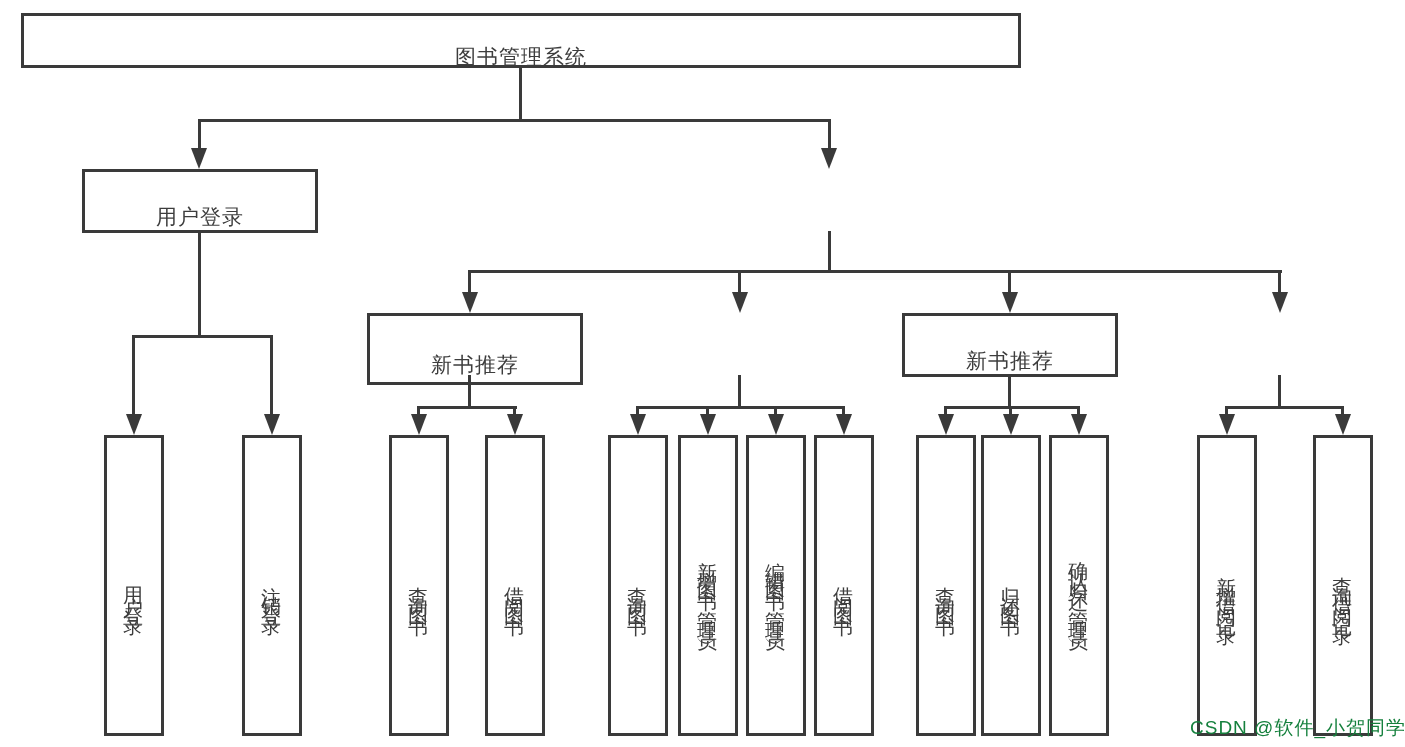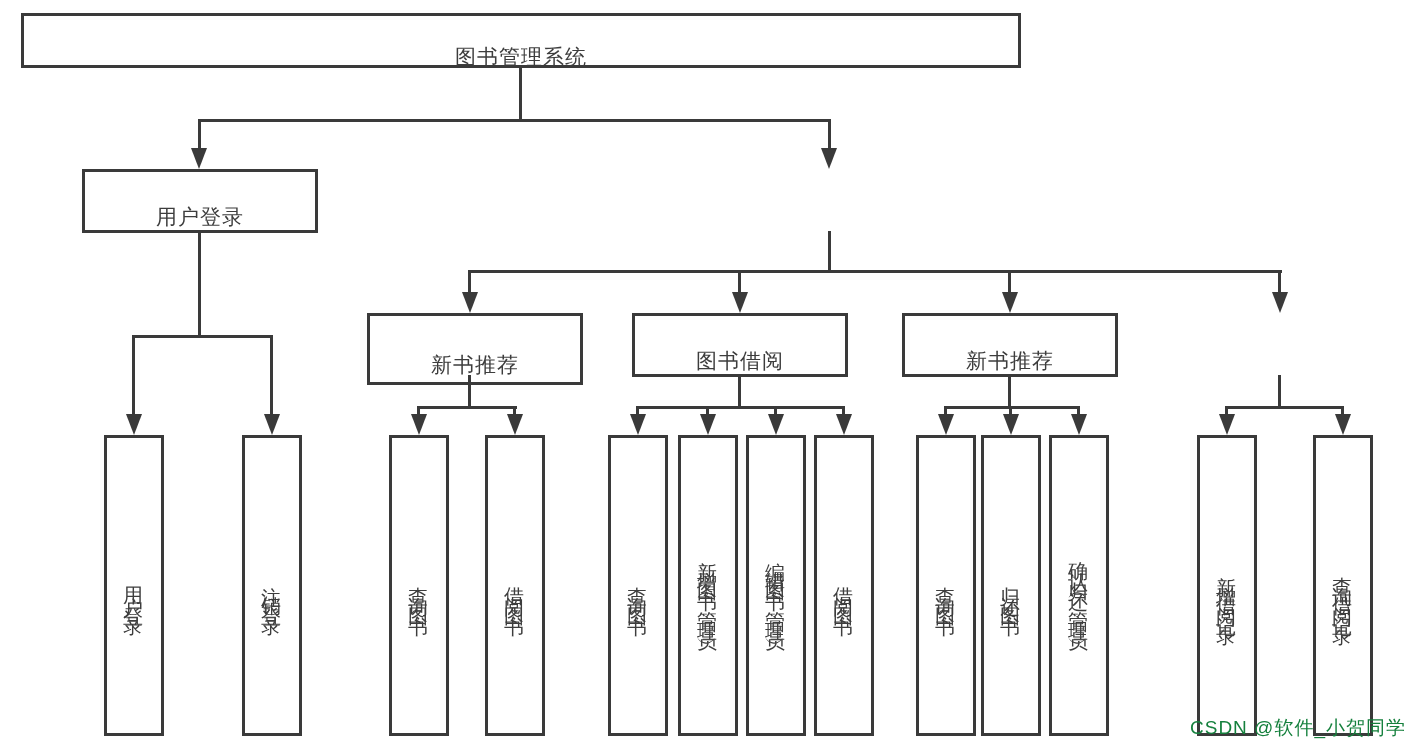--- a/index.html
+++ b/index.html
@@ -74,23 +74,20 @@
   <div class="vline" style="left:1008px;top:272px;height:24px"></div>
   <div class="vline" style="left:1278px;top:272px;height:24px"></div>
   <div class="arw" style="left:462px;top:292px"></div>
   <div class="arw" style="left:732px;top:292px"></div>
   <div class="arw" style="left:1002px;top:292px"></div>
   <div class="arw" style="left:1272px;top:292px"></div>
 
   <div class="box" style="left:367px;top:313px;width:216px;height:72px">
     <span class="hlabel">新书推荐</span>
   </div>
-  <div class="box" style="left:632px;top:313px;width:216px;height:64px">
-    <span class="hlabel">图书借阅</span>
-  </div>
   <div class="box" style="left:902px;top:313px;width:216px;height:64px">
     <span class="hlabel">新书推荐</span>
   </div>
 
   <div class="vline" style="left:468px;top:375px;height:33px"></div>
   <div class="hline" style="left:417px;top:406px;width:100px"></div>
   <div class="vline" style="left:417px;top:408px;height:10px"></div>
   <div class="vline" style="left:513px;top:408px;height:10px"></div>
   <div class="arw" style="left:411px;top:414px"></div>
   <div class="arw" style="left:507px;top:414px"></div>

